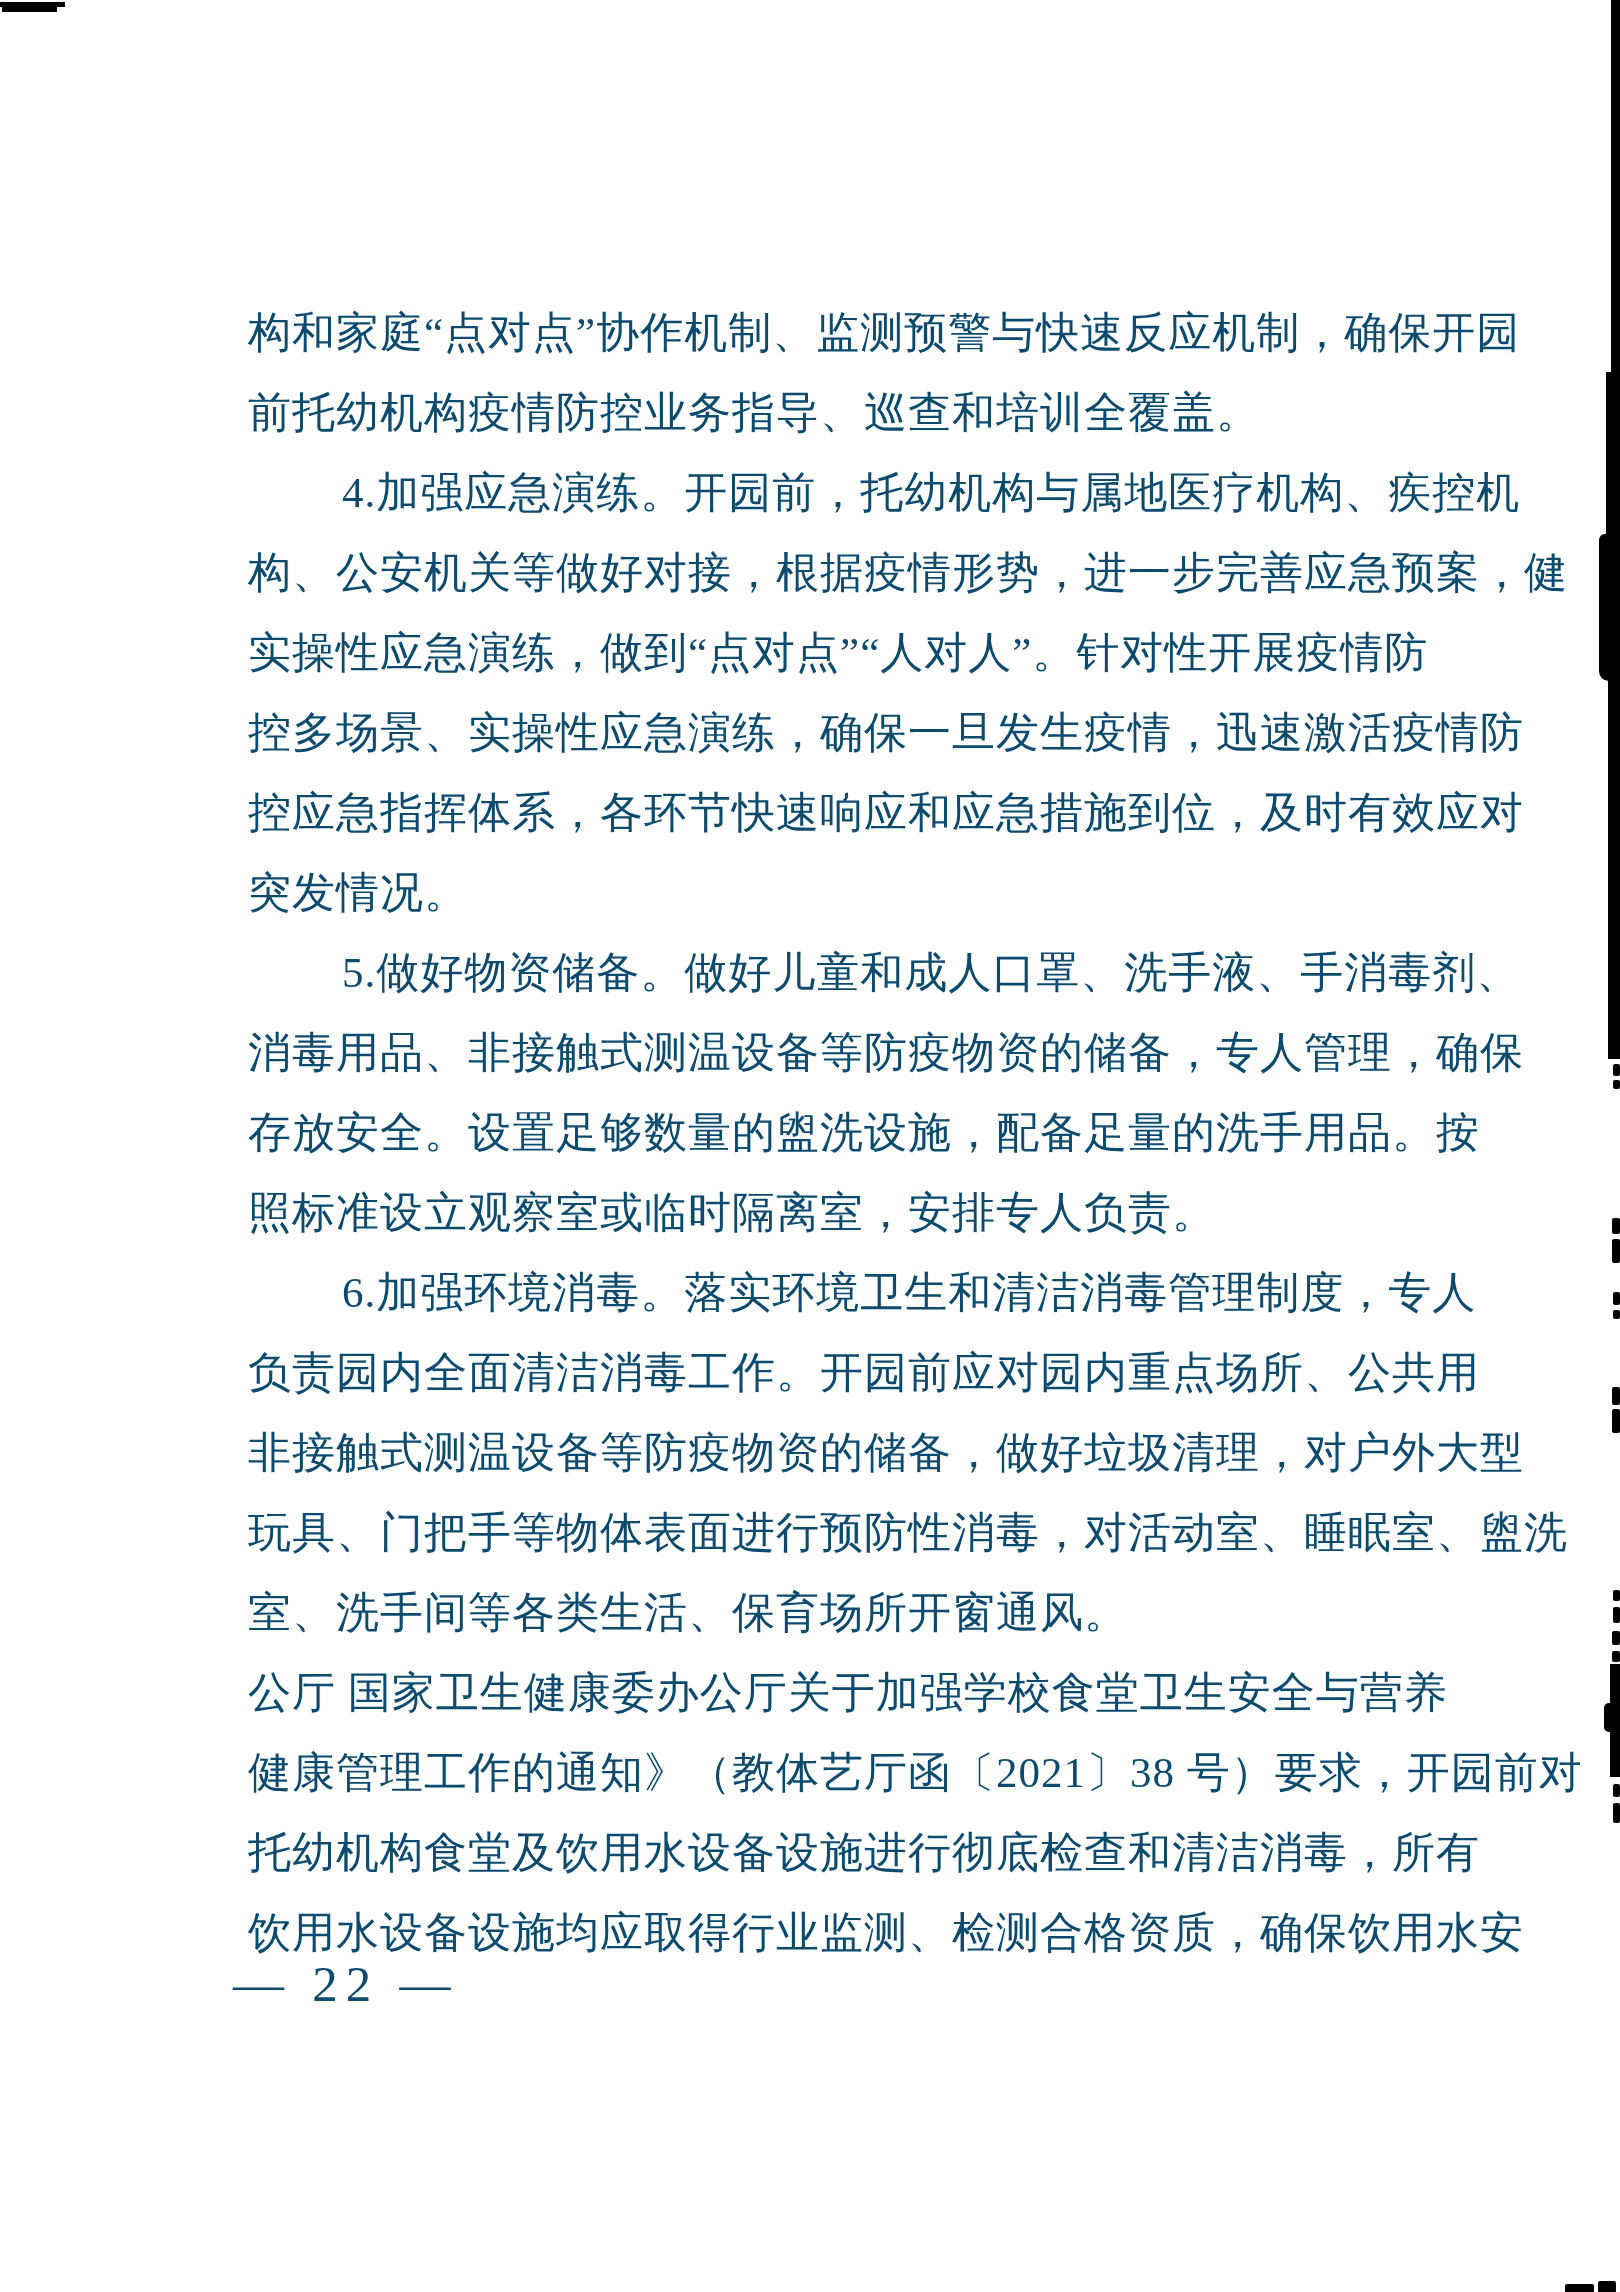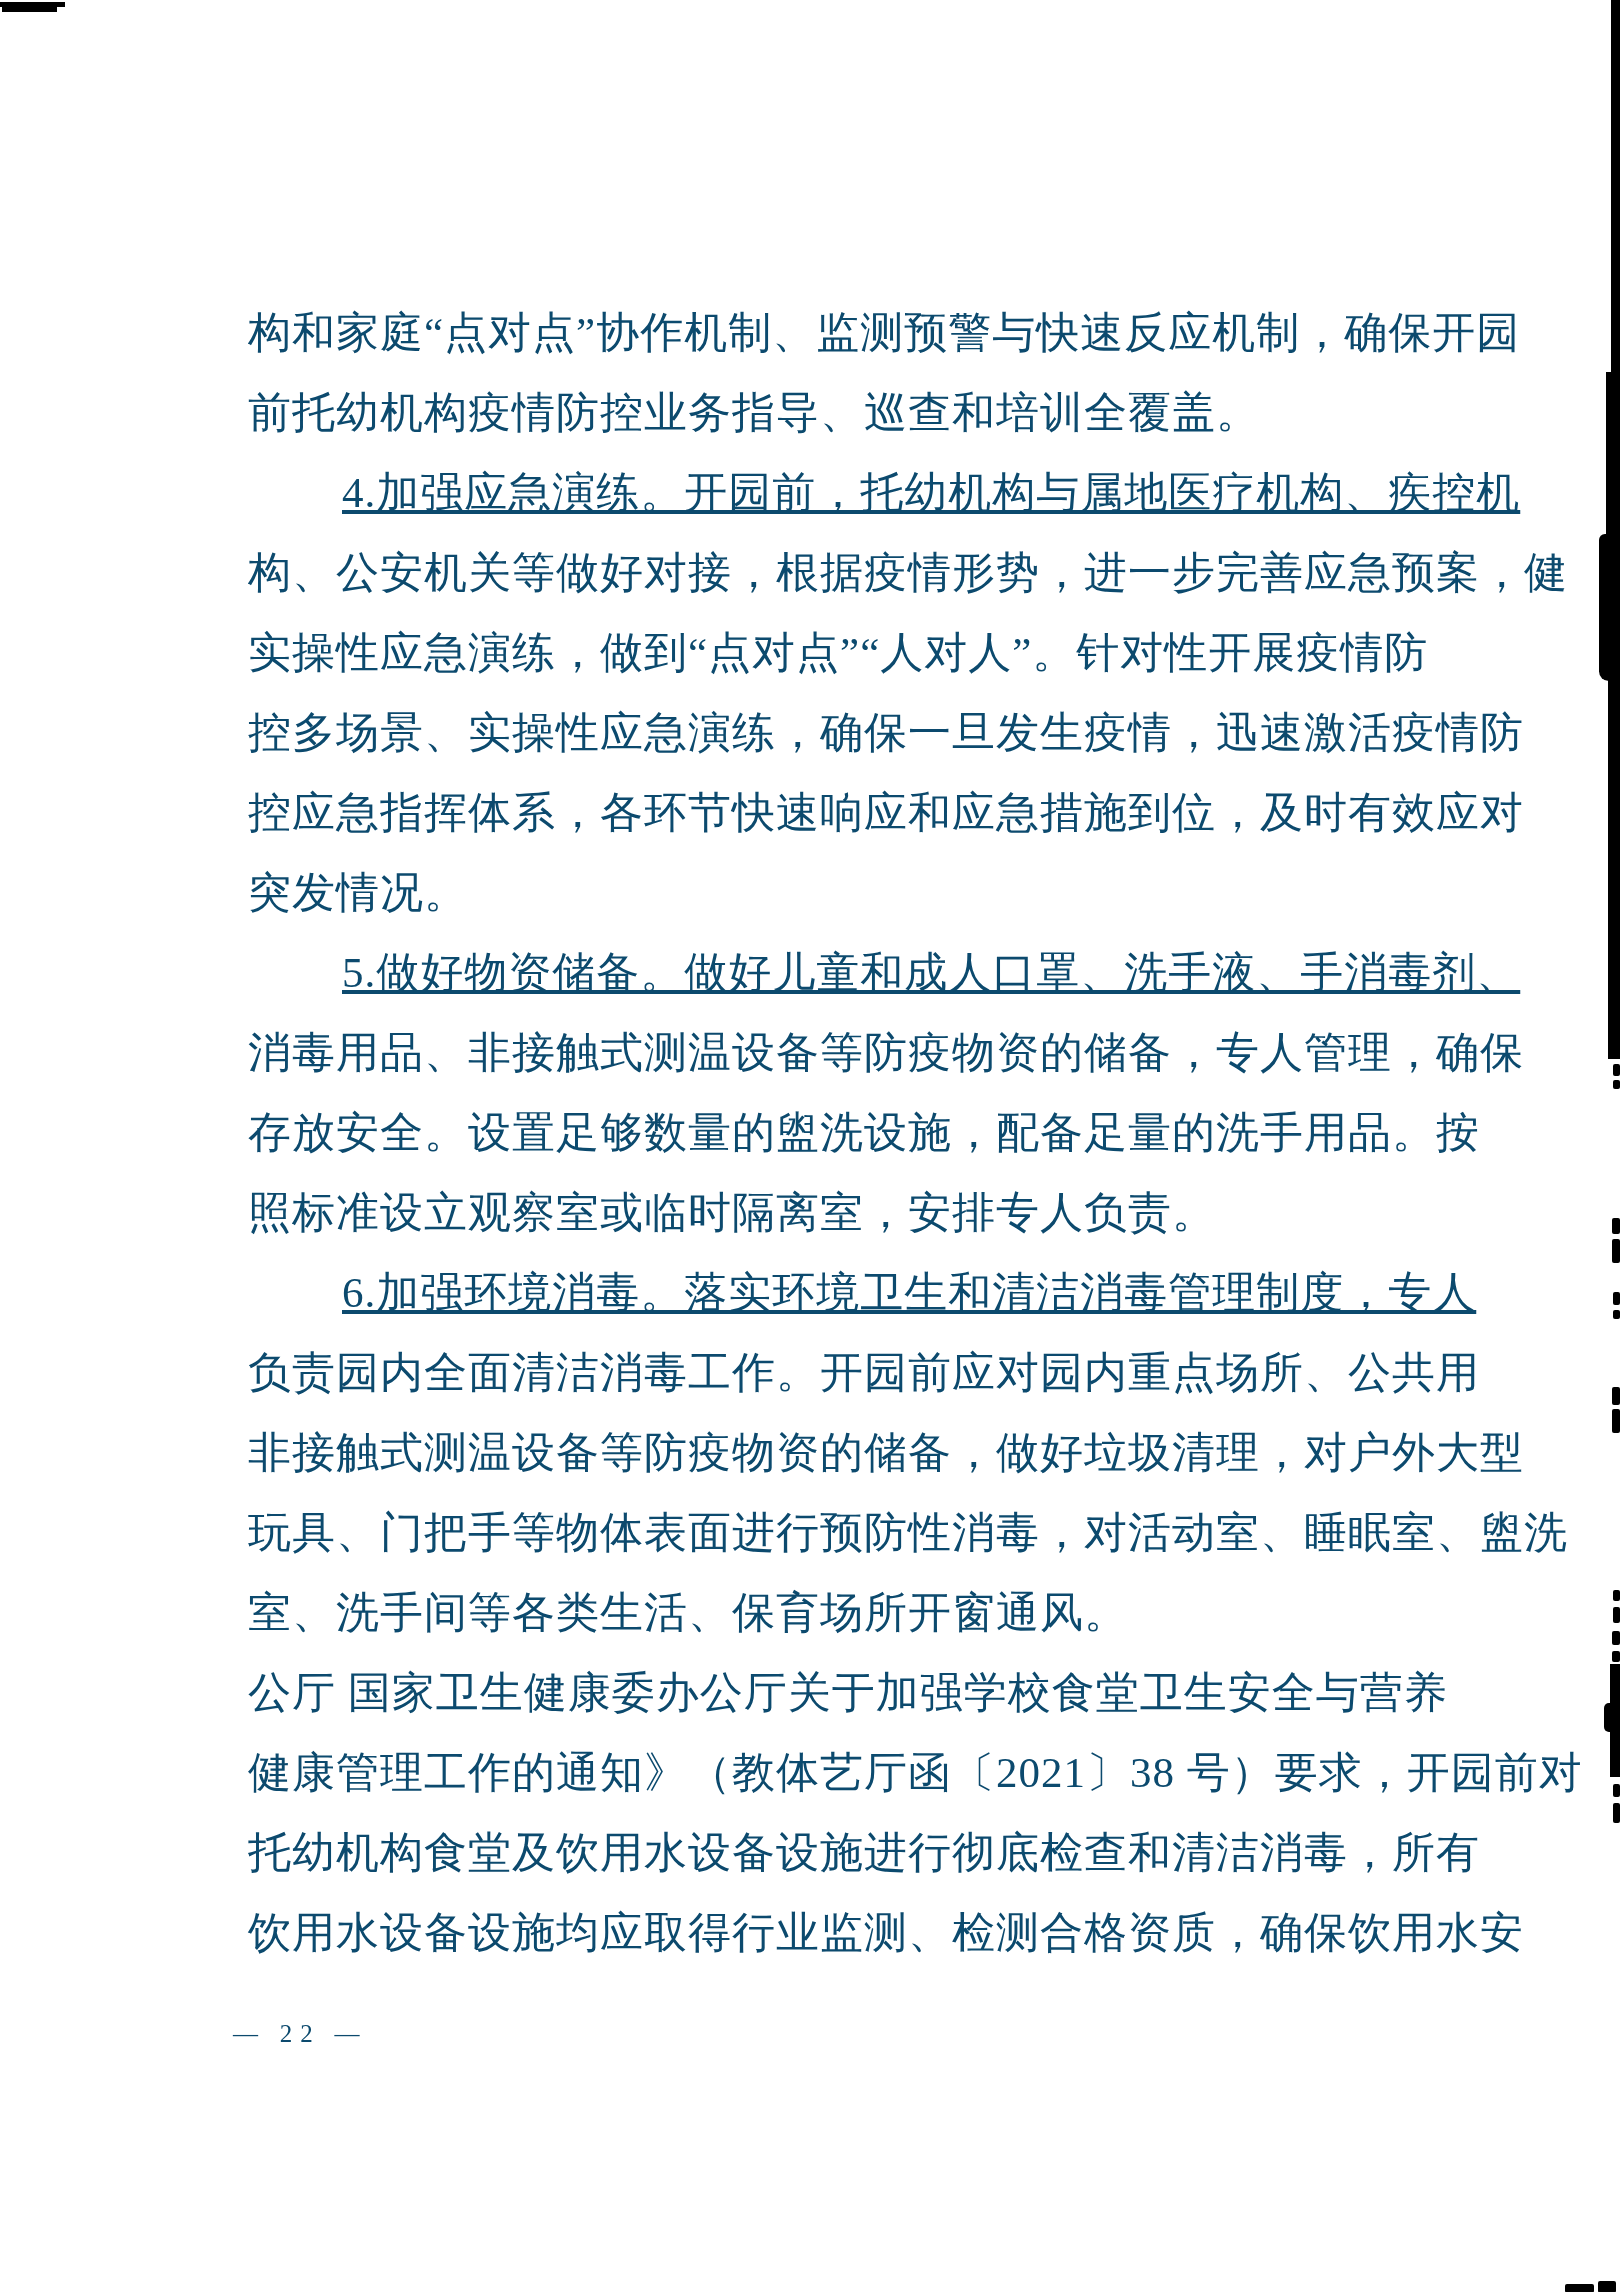--- a/index.html
+++ b/index.html
@@ -17,26 +17,26 @@
     width:1333px;
   }
   .line{
     height:80px;
     line-height:80px;
     font-size:43px;
     letter-spacing:1px;
     white-space:nowrap;
     font-weight:400;
   }
-  .line.indent{padding-left:94px;text-decoration:underline;}
+  .line.indent{padding-left:94px;}
   .page-num{
     position:absolute;
-    left:233px;top:1994px;
+    left:233px;top:1944px;
     height:80px;line-height:80px;
-    font-size:25px;
+    font-size:51px;
     letter-spacing:7.8px;
     white-space:nowrap;
   }
   .art{position:absolute;background:#000;}
   .dash{border-radius:2px;}
 </style>
 </head>
 <body>
 
 <div class="page">

